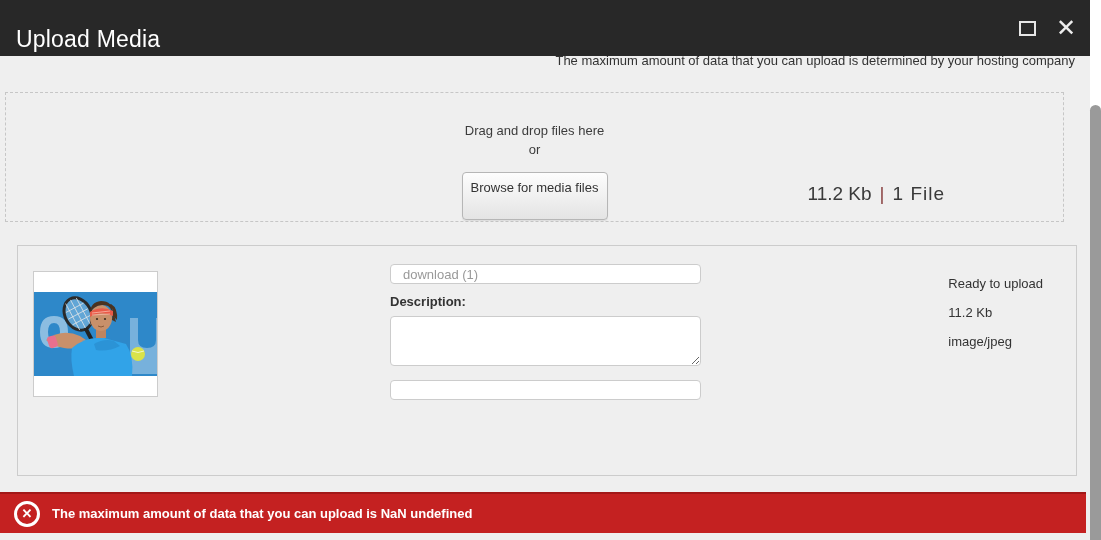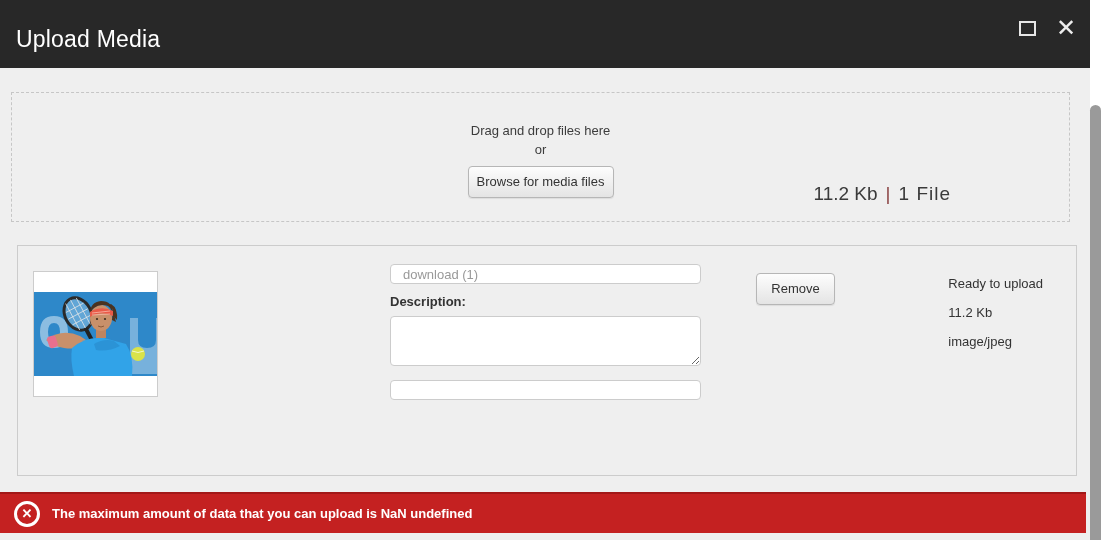--- a/index.html
+++ b/index.html
@@ -3,21 +3,21 @@
 <meta charset="utf-8">
 <style>
   * { margin:0; padding:0; box-sizing:border-box; }
   html,body { width:1101px; height:540px; }
   body { font-family:"Liberation Sans", sans-serif; background:#efefef; }
 
   .screen { position:relative; width:1101px; height:540px; background:#efefef; overflow:hidden; }
 
   
   .titlebar {
-    position:absolute; left:0; top:0; width:1090px; height:68px;
+    position:absolute; left:0; top:0; width:1090px; height:56px;
     background:#282828; z-index:10; display:flex; align-items:center;
   }
   .titlebar .title {
     position:absolute; left:16px; top:26px;
     color:#ffffff; font-size:23px; font-weight:400; letter-spacing:0.2px;
   }
   .win-controls { position:absolute; right:14px; top:16px; display:flex; align-items:center; gap:20px; }
   .maximize-btn {
     width:17px; height:15px; border:2px solid #e6e6e6; display:inline-block; cursor:pointer;
   }
@@ -36,33 +36,33 @@
     position:absolute; right:0; top:0; width:11px; height:540px;
     background:#ffffff; z-index:20;
   }
   .scroll-thumb {
     position:absolute; left:0px; top:105px; width:11px; height:445px;
     background:#9a9a9a; border-radius:7px 7px 0 0;
   }
 
   
   .dropzone {
-    position:absolute; left:11px; top:92px; width:1059px; height:130px;
+    position:absolute; left:5px; top:92px; width:1059px; height:130px;
     border:1px dashed #c6c6c6; text-align:center; padding-top:30px;
   }
   .dz-line1 { font-size:13px; color:#3c3c3c; }
   .dz-line2 { font-size:13px; color:#3c3c3c; margin-top:4px; }
   .btn {
     display:inline-block; font-size:13px; color:#333;
     background:linear-gradient(#fdfdfd,#e4e4e4);
     border:1px solid #b6b6b6; border-radius:4px;
     box-shadow:0 1px 1px rgba(0,0,0,0.08);
     cursor:pointer; text-align:center;
   }
-  .browse-btn { margin-top:9px; width:146px; height:32px; line-height:30px; }
+  .browse-btn { margin-top:15px; width:146px; height:48px; line-height:30px; }
   .dz-summary {
     position:absolute; right:118px; bottom:16px;
     font-size:19px; color:#3a3a3a;
   }
   .dz-summary .sep { color:#8b4444; padding:0 8px; }
   .dz-summary .count { letter-spacing:1px; }
 
   
   .file-panel {
     position:absolute; left:17px; top:245px; width:1060px; height:231px;
@@ -172,21 +172,20 @@
       </svg>
     </div>
 
     <div class="form-col">
       <input class="text-input" type="text" value="download (1)" style="">
       <label class="field-label">Description:</label>
       <textarea class="text-area" style=""></textarea>
       <input class="text-input" type="text" value="" style="">
     </div>
 
-    <div class="btn remove-btn">Remove</div>
 
     <div class="status-col">
       <div class="status-line">Ready to upload</div>
       <div class="status-line">11.2 Kb</div>
       <div class="status-line">image/jpeg</div>
     </div>
   </div>
 
   <div class="error-bar">
     <span class="error-icon">✕</span>

